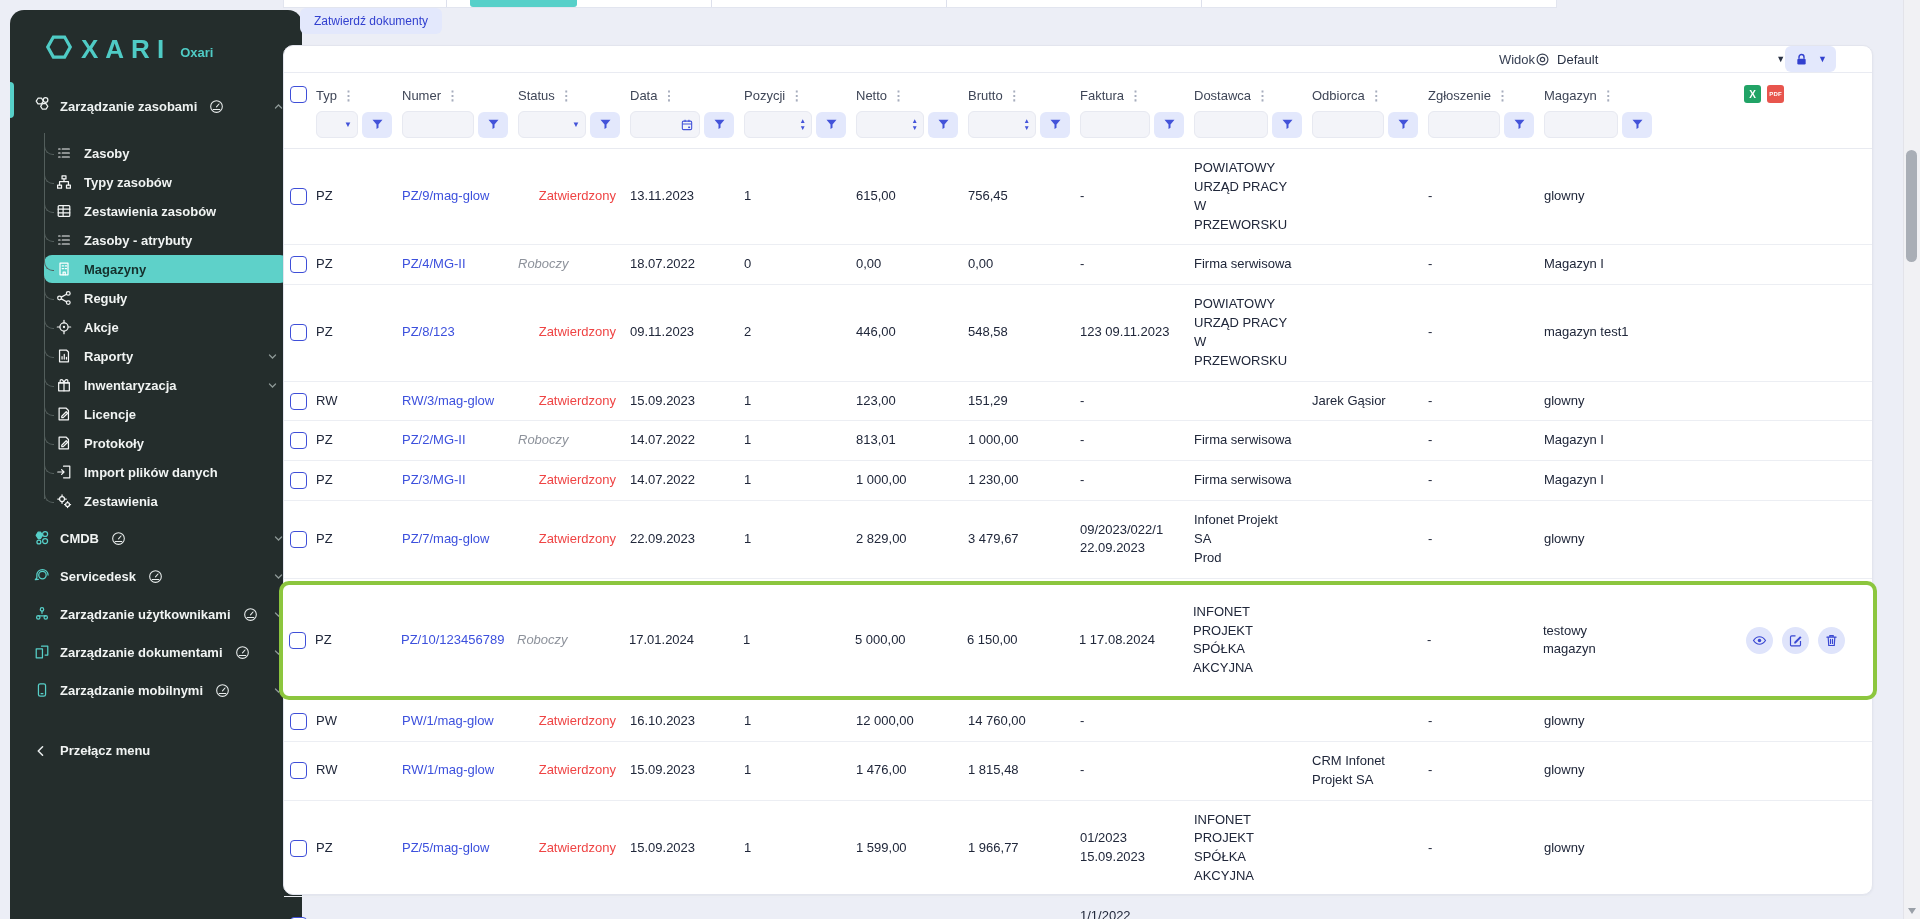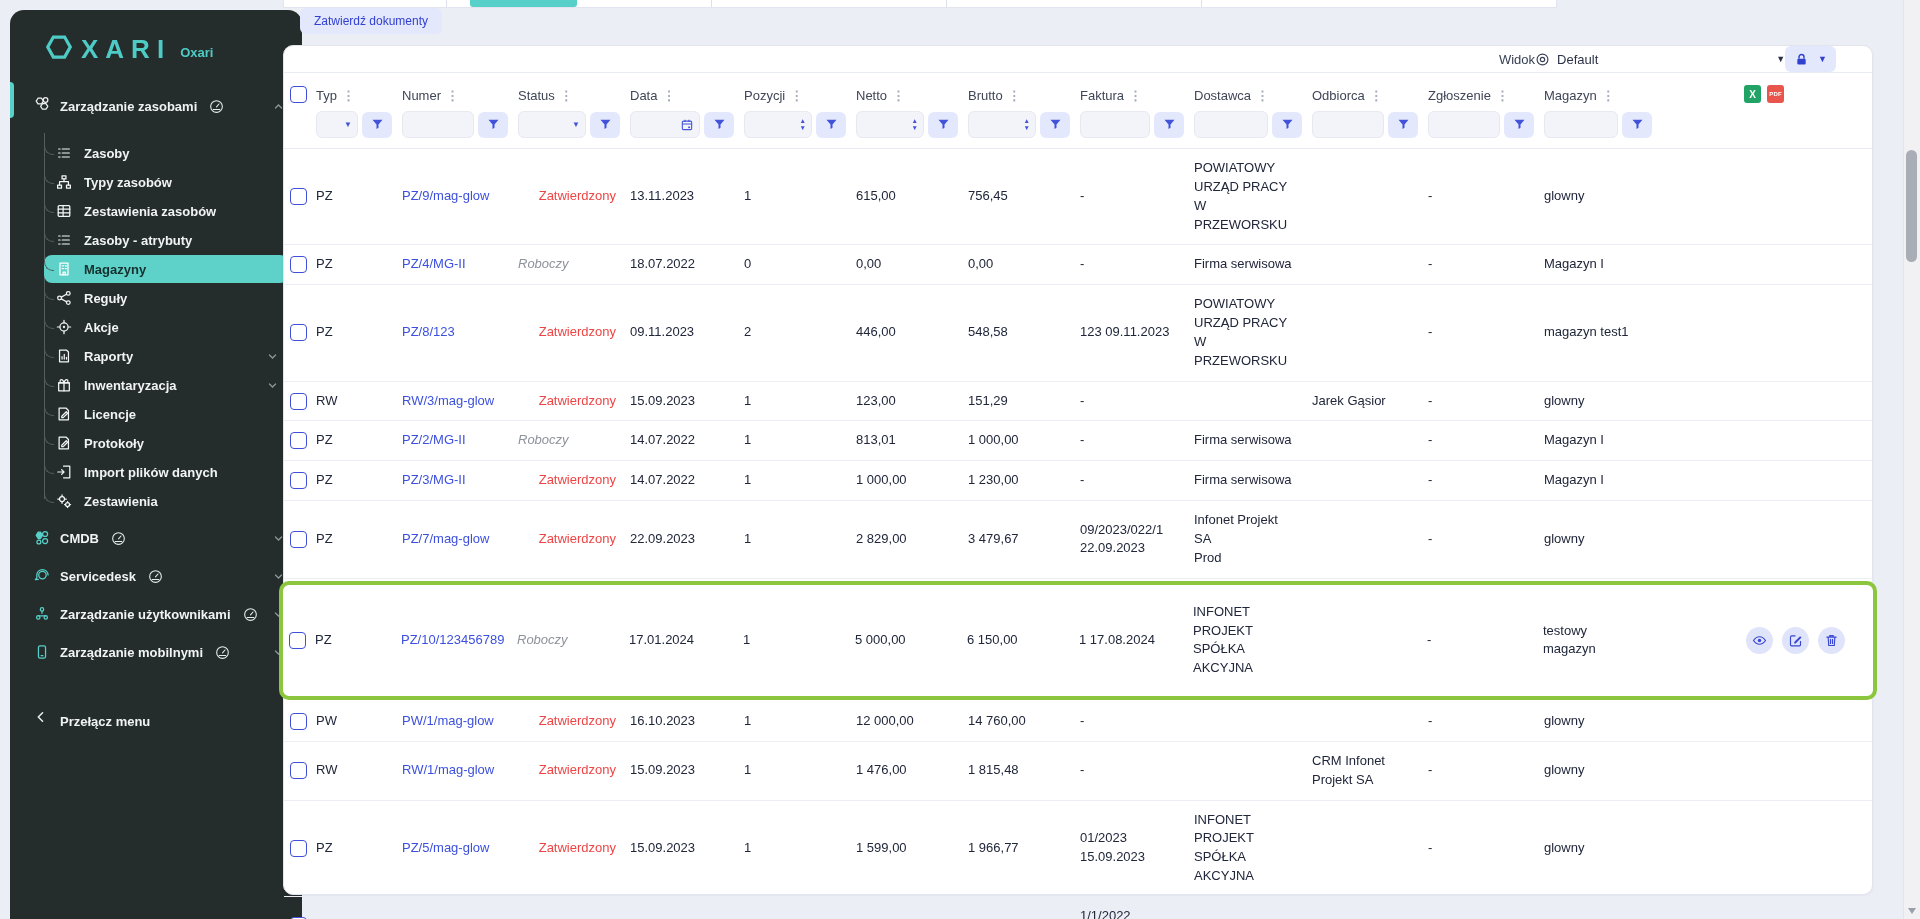--- a/index.html
+++ b/index.html
@@ -33,21 +33,21 @@
     border-left:1px solid #535e5c;border-bottom:1px solid #535e5c;border-bottom-left-radius:9px;}
   .child .ico{color:#f4f6f6;display:flex;position:relative;z-index:1;}
   .child .lbl{font-size:13px;font-weight:700;color:#f1f4f3;white-space:nowrap;}
   .child.active{background:#5ed1c9;}
   .child.active::before{border-color:#535e5c;}
   .child.active .lbl{color:#15302d;}
   .child.active .ico{color:#ffffff;}
   .child .chev{color:#8e9997;}
   .menu-toggle{display:flex;align-items:center;gap:12px;padding:12px 10px 12px 24px;margin-top:22px;color:#f1f4f3;cursor:pointer;}
   .menu-toggle .ico{color:#e8ecec;display:flex;}
-  .menu-toggle .lbl{font-size:13px;font-weight:700;margin-top:9px;}
+  .menu-toggle .lbl{font-size:13px;font-weight:700;}
   
   .tabs-strip{position:absolute;left:283px;top:0;width:1272px;height:7px;background:#fff;border:1px solid #e2e5ef;border-top:none;}
   .tabs-strip .sep{position:absolute;top:0;bottom:0;width:1px;background:#dde0ec;}
   .tab-active{position:absolute;left:186px;top:0;width:107px;height:7px;background:#57d0c9;border-radius:0 0 3px 3px;}
   
   .approve-btn{
     position:absolute;left:300px;top:8px;height:26px;display:inline-flex;align-items:center;
     background:#e3e8fc;color:#3240cf;font-size:12px;font-weight:500;border:none;border-radius:6px;
     padding:0 14px;cursor:pointer;font-family:inherit;
   }
@@ -332,20 +332,41 @@
         </span>
         <span class="chev">
           <svg width="11" height="11" viewBox="0 0 18 18" fill="none" stroke="currentColor" stroke-width="2" stroke-linecap="round">
             <path d="M4 6.5l5 5 5-5"></path>
           </svg>
         </span>
       </div>
       <div class="side-item top">
         <span class="ico">
           <svg width="16" height="16" viewBox="0 0 18 18" fill="none" stroke="currentColor" stroke-width="1.4" stroke-linecap="round" stroke-linejoin="round">
+            <path d="M2.5 5.5h7v10h-7z"></path>
+            <path d="M8.5 2.5h7v10h-3"></path>
+          </svg>
+        </span>
+        <span class="lbl">Zarządzanie dokumentami</span>
+        <span class="badge">
+          <svg width="15" height="15" viewBox="0 0 18 18" fill="none" stroke="currentColor" stroke-width="1.3" stroke-linecap="round">
+            <circle cx="9" cy="9" r="7"></circle>
+            <path d="M9 9.5L12 6"></path>
+            <path d="M5 12.5h8"></path>
+          </svg>
+        </span>
+        <span class="chev">
+          <svg width="11" height="11" viewBox="0 0 18 18" fill="none" stroke="currentColor" stroke-width="2" stroke-linecap="round">
+            <path d="M4 6.5l5 5 5-5"></path>
+          </svg>
+        </span>
+      </div>
+      <div class="side-item top">
+        <span class="ico">
+          <svg width="16" height="16" viewBox="0 0 18 18" fill="none" stroke="currentColor" stroke-width="1.4" stroke-linecap="round" stroke-linejoin="round">
             <rect x="5" y="2" width="8" height="14" rx="2"></rect>
             <path d="M8 13.2h2"></path>
           </svg>
         </span>
         <span class="lbl">Zarządzanie mobilnymi</span>
         <span class="badge">
           <svg width="15" height="15" viewBox="0 0 18 18" fill="none" stroke="currentColor" stroke-width="1.3" stroke-linecap="round">
             <circle cx="9" cy="9" r="7"></circle>
             <path d="M9 9.5L12 6"></path>
             <path d="M5 12.5h8"></path>

